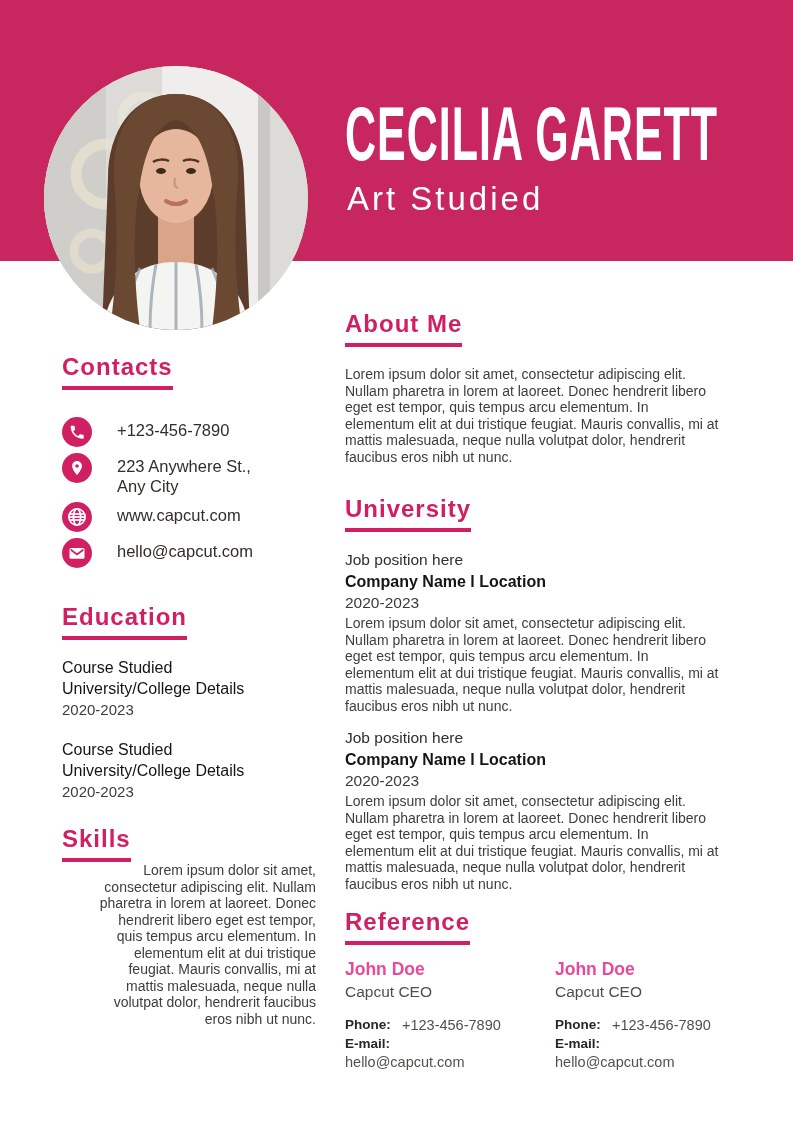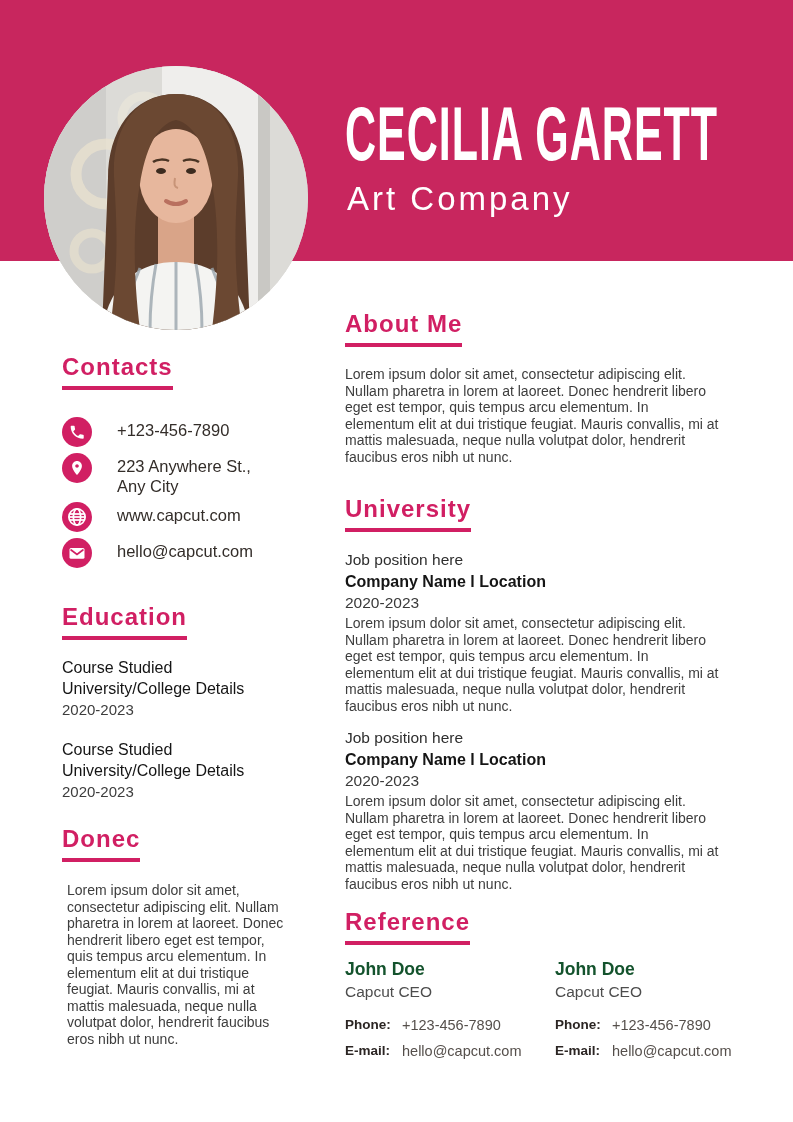--- a/index.html
+++ b/index.html
@@ -45,39 +45,39 @@
   .edu-head{margin-top:34px;}
   .edu-entry{margin-top:17px;}
   .edu-entry + .edu-entry{margin-top:19px;}
   .edu-bold{font-size:16px;font-weight:normal;color:var(--ink);line-height:21px;}
   .edu-years{font-size:15px;color:var(--body);line-height:21px;}
 
   .skills-head{margin-top:22px;}
   .para{
     font-size:14px;line-height:16.5px;color:var(--body);white-space:pre-line;
   }
-  .skills-para{margin-top:20px;padding-left:5px;}
+  .skills-para{padding-left:5px;text-align:right;}
 
   .about-para{margin-top:19px;}
   .exp-head{margin-top:29px;}
   .job{margin-top:17px;}
   .job + .job{margin-top:13px;}
   .job-pos{font-size:15.5px;line-height:22px;color:#2e2e2e;}
   .job-co{font-size:16px;line-height:21px;font-weight:bold;color:var(--ink);}
   .job-years{font-size:15.5px;line-height:21px;color:#3a3a3a;}
   .job-desc{margin-top:2px;}
 
   .ref-head{margin-top:15px;}
   .ref-cols{margin-top:15px;display:flex;}
   .ref-col{width:210px;flex:none;}
-  .ref-name{font-size:17.5px;line-height:19px;font-weight:bold;color:#14532d;}
+  .ref-name{font-size:17.5px;line-height:19px;font-weight:bold;color:#ec4899;}
   .ref-role{font-size:15.5px;line-height:20px;color:#4d4d4d;margin-top:3px;}
   .ref-rows{margin-top:14px;}
   .ref-row{display:flex;line-height:18px;}
-  .ref-row + .ref-row{margin-top:8px;}
+  .ref-row + .ref-row{margin-top:1px;flex-direction:column;}
   .ref-label{width:57px;flex:none;font-size:13.5px;font-weight:bold;color:#2b2523;}
   .ref-value{font-size:14.5px;color:var(--muted);white-space:nowrap;}
 </style>
 </head>
 <body>
 
 <div class="banner"></div>
 
 <div class="photo">
   <svg viewBox="0 0 264 264" width="264" height="264">
@@ -103,21 +103,21 @@
     <ellipse cx="147" cy="105" rx="5" ry="3" fill="#3c2b1f"></ellipse>
     <path d="M109 96 C113 93 121 93 125 95" stroke="#4a3424" stroke-width="2.5" fill="none"></path>
     <path d="M139 95 C143 93 151 93 155 96" stroke="#4a3424" stroke-width="2.5" fill="none"></path>
     <path d="M131 112 C130 118 130 121 134 122" stroke="#c89478" stroke-width="2" fill="none"></path>
     <path d="M122 135 C128 139 136 139 142 135" stroke="#b9705f" stroke-width="4" fill="none" stroke-linecap="round"></path>
     <path d="M132 28 C92 28 68 62 70 110 C72 150 76 190 66 264 L96 264 C88 200 90 150 96 118 C101 86 112 58 132 54 C152 58 163 86 168 118 C174 150 176 200 168 264 L198 264 C188 190 192 150 194 110 C196 62 172 28 132 28 Z" fill="#6b4832"></path>
   </svg>
 </div>
 
 <div class="name">CECILIA GARETT</div>
-<div class="role">Art Company</div>
+<div class="role">Art Studied</div>
 
 <div class="sidebar">
 
   <h2 class="section">Contacts</h2>
 
   <div class="contact-list">
     <div class="c-row">
       <svg class="c-icon" viewBox="0 0 24 24">
         <circle cx="12" cy="12" r="12" fill="#D11F63"></circle>
         <path transform="translate(5.2 5.2) scale(0.58)" fill="#fff" d="M6.62 10.79c1.44 2.83 3.76 5.14 6.59 6.59l2.2-2.2c.27-.27.67-.36 1.02-.24 1.12.37 2.33.57 3.57.57.55 0 1 .45 1 1V20c0 .55-.45 1-1 1-9.39 0-17-7.61-17-17 0-.55.45-1 1-1h3.5c.55 0 1 .45 1 1 0 1.25.2 2.45.57 3.57.11.35.03.74-.25 1.02l-2.2 2.2z"></path>
@@ -164,21 +164,21 @@
     <div class="edu-bold">University/College Details</div>
     <div class="edu-years">2020-2023</div>
   </div>
   <div class="edu-entry">
     <div class="edu-bold">Course Studied</div>
     <div class="edu-bold">University/College Details</div>
     <div class="edu-years">2020-2023</div>
   </div>
 
   <div class="skills-head">
-    <h2 class="section">Donec</h2>
+    <h2 class="section">Skills</h2>
   </div>
   <div class="para skills-para">Lorem ipsum dolor sit amet,
 consectetur adipiscing elit. Nullam
 pharetra in lorem at laoreet. Donec
 hendrerit libero eget est tempor,
 quis tempus arcu elementum. In
 elementum elit at dui tristique
 feugiat. Mauris convallis, mi at
 mattis malesuada, neque nulla
 volutpat dolor, hendrerit faucibus

